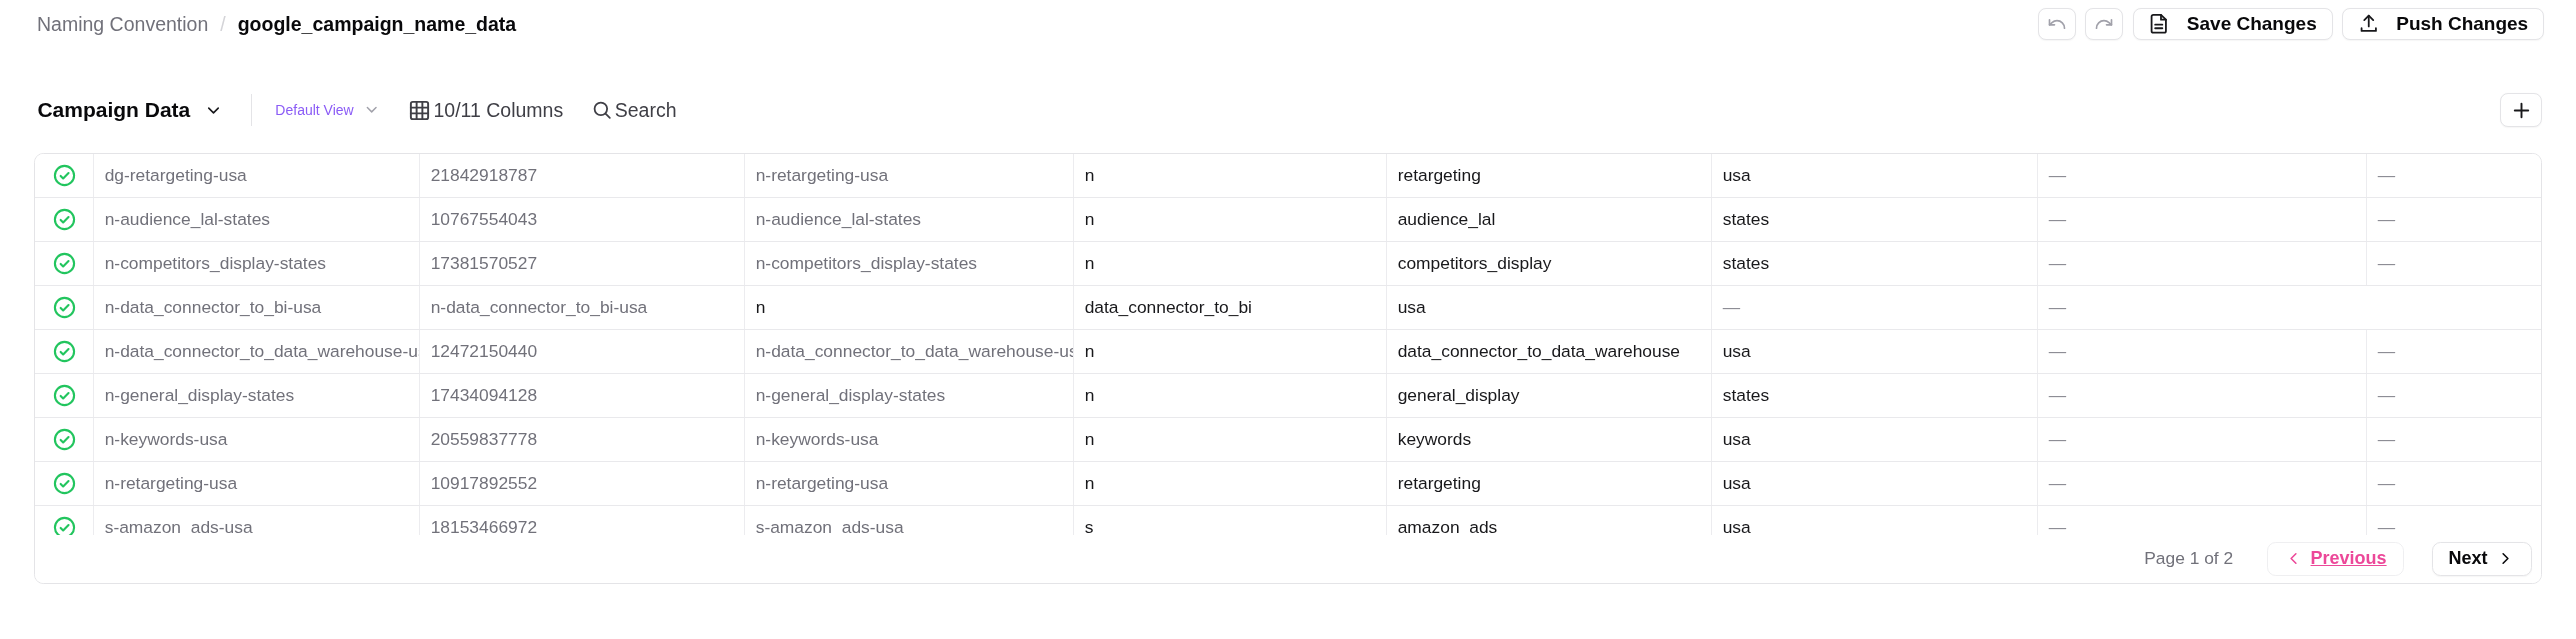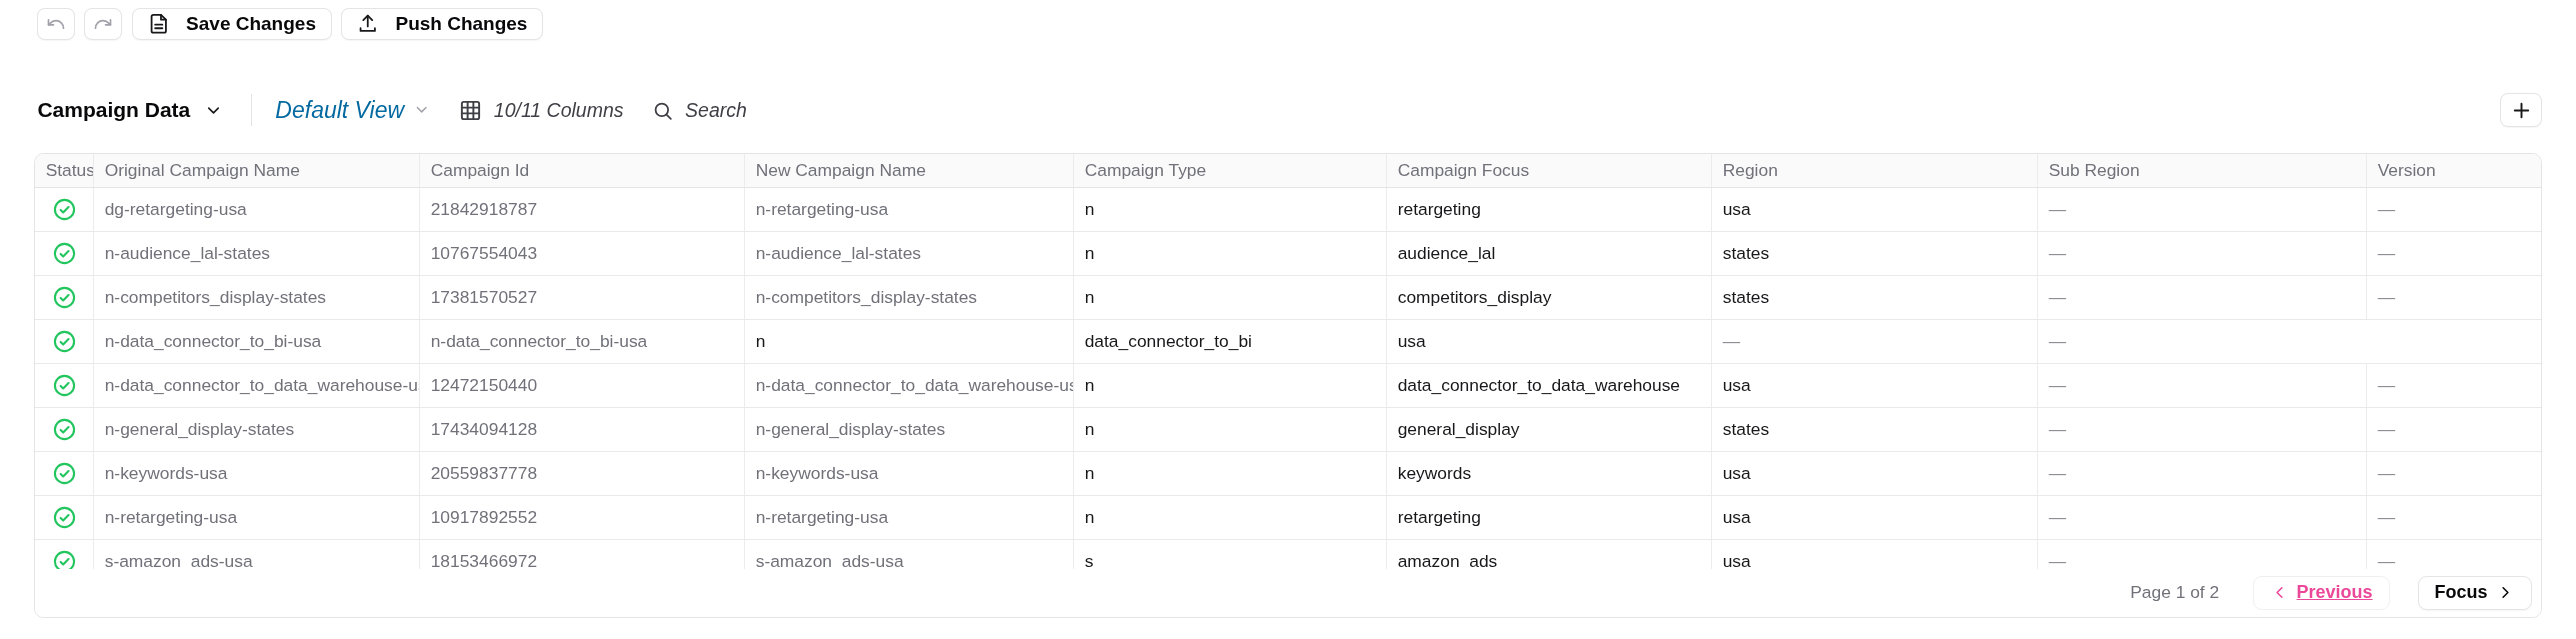--- a/index.html
+++ b/index.html
@@ -41,22 +41,22 @@
   .toolbar {
     height: 34px;
     margin: 53px 34px 0 34px;
     display: flex; align-items: center; justify-content: space-between;
   }
   .toolbar-left { display: flex; align-items: center; }
   .dd-main { display: flex; align-items: center; gap: 13.4px; padding-left: 3.4px; cursor: pointer; }
   .dd-main .label { font-size: 21px; font-weight: 700; color: #09090b; }
   .v-divider { width: 0.7px; height: 32px; background: #e4e4e7; margin: 0 24px 0 28px; }
   .dd-view { display: flex; align-items: center; gap: 9.4px; cursor: pointer; margin-right: 28px; }
-  .dd-view .label { font-size: 23px; color: #0369a1; font-style: italic; }
-  .tool-item { display: flex; align-items: flex-end; gap: 12px; cursor: pointer; margin-right: 28px; color: #3f3f46; font-style: italic; }
+  .dd-view .label { font-size: 14px; color: #8b5cf6; }
+  .tool-item { display: flex; align-items: center; gap: 2px; cursor: pointer; margin-right: 28px; color: #3f3f46; }
   .tool-item .label { font-size: 19.5px; color: #3f3f46; }
   .plus-btn {
     width: 42px; height: 34px;
     display: flex; align-items: center; justify-content: center;
     background: #fff; border: 0.7px solid #e4e4e7; border-radius: 8px;
     box-shadow: 0 0.7px 1.3px rgba(0,0,0,0.04); cursor: pointer; color: #18181b;
   }
 
   
   .table-card {
@@ -108,20 +108,25 @@
     font-size: 18px; font-weight: 600;
     cursor: pointer;
   }
   .pg-btn.disabled { border: 0.7px solid #efeff1; color: #ec4899; text-decoration: underline; }
   .pg-btn.enabled { border: 0.7px solid #e4e4e7; color: #09090b; box-shadow: 0 0.7px 1.3px rgba(0,0,0,0.04); }
 </style>
 </head>
 <body>
 
 <div class="topbar">
+  <div class="breadcrumb">
+    <span class="parent">Naming Convention</span>
+    <span class="sep">/</span>
+    <span class="current">google_campaign_name_data</span>
+  </div>
   <div class="top-actions">
     <button class="btn icon-btn">
       <span class="icon-muted">
         <svg width="20" height="20" viewBox="0 0 24 24" fill="none" stroke="currentColor" stroke-width="2" stroke-linecap="round" stroke-linejoin="round">
             <path d="M3 7v6h6"></path>
             <path d="M21 17a9 9 0 0 0-9-9 9 9 0 0 0-6 2.3L3 13"></path>
           </svg>
       </span>
     </button>
     <button class="btn icon-btn">
@@ -201,31 +206,20 @@
     <span>
       <svg width="23" height="23" viewBox="0 0 24 24" fill="none" stroke="currentColor" stroke-width="2" stroke-linecap="round" stroke-linejoin="round">
           <line x1="12" y1="5" x2="12" y2="19"></line>
           <line x1="5" y1="12" x2="19" y2="12"></line>
         </svg>
     </span>
   </button>
 </div>
 
 <div class="table-card">
-  <div class="tr thead">
-    <div class="th">Status</div>
-    <div class="th">Original Campaign Name</div>
-    <div class="th">Campaign Id</div>
-    <div class="th">New Campaign Name</div>
-    <div class="th">Campaign Type</div>
-    <div class="th">Campaign Focus</div>
-    <div class="th">Region</div>
-    <div class="th">Sub Region</div>
-    <div class="th">Version</div>
-  </div>
 
   <div class="tbody">
   <div class="tr row">
     <div class="td status">
       <span>
         <svg width="23" height="23" viewBox="0 0 24 24" fill="none" stroke="#22c55e" stroke-width="2.2" stroke-linecap="round" stroke-linejoin="round">
               <circle cx="12" cy="12" r="10"></circle>
               <path d="M8 12.5l2.6 2.6L16.2 9.4"></path>
             </svg>
       </span>
@@ -396,21 +390,21 @@
     <span class="page-info">Page 1 of 2</span>
     <button class="pg-btn disabled">
       <span>
         <svg width="19" height="19" viewBox="0 0 24 24" fill="none" stroke="currentColor" stroke-width="2" stroke-linecap="round" stroke-linejoin="round">
             <polyline points="15 18 9 12 15 6"></polyline>
           </svg>
       </span>
       <span>Previous</span>
     </button>
     <button class="pg-btn enabled">
-      <span>Focus</span>
+      <span>Next</span>
       <span>
         <svg width="19" height="19" viewBox="0 0 24 24" fill="none" stroke="currentColor" stroke-width="2" stroke-linecap="round" stroke-linejoin="round">
             <polyline points="9 18 15 12 9 6"></polyline>
           </svg>
       </span>
     </button>
   </div>
 </div>
 
 

